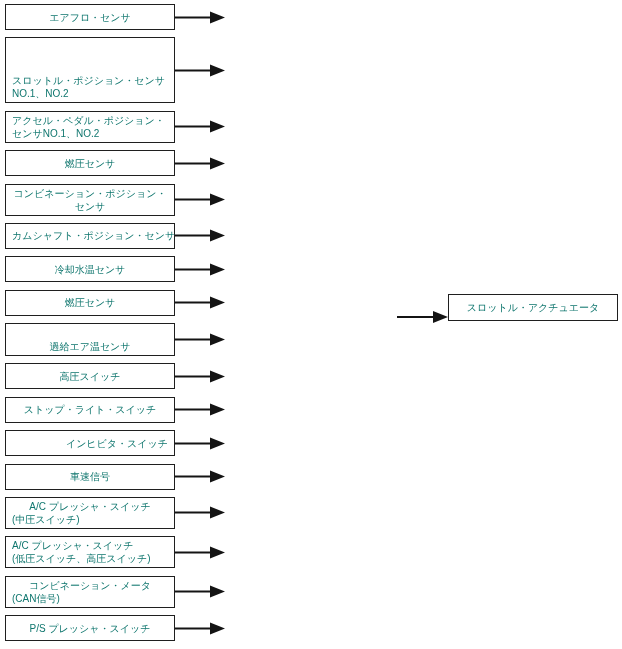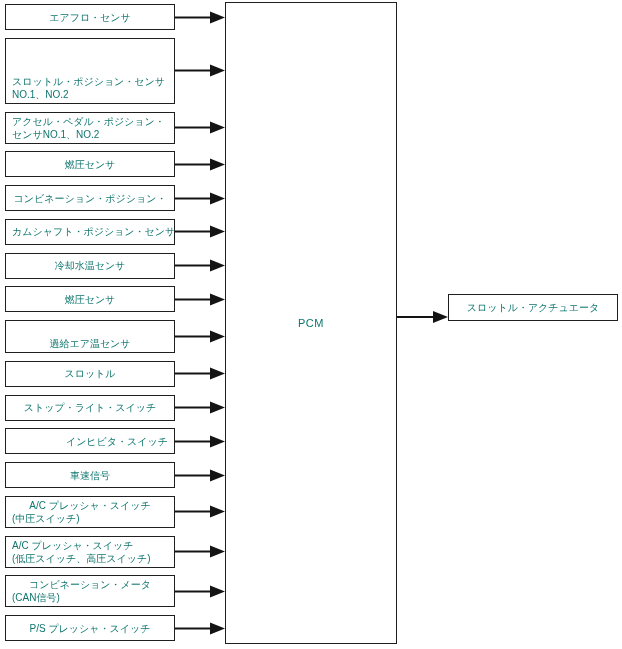--- a/index.html
+++ b/index.html
@@ -140,20 +140,21 @@
         </div>
     <div class="arrow input-arrow">
       <span class="shaft"></span>
       <span class="head"></span>
     </div>
   </div>
 
   <div class="row">
     <div class="box input-box">
           <div class="line" style="text-align: center;">コンビネーション・ポジション・</div>
+          <div class="line" style="text-align: center;">センサ</div>
         </div>
     <div class="arrow input-arrow">
       <span class="shaft"></span>
       <span class="head"></span>
     </div>
   </div>
 
   <div class="row">
     <div class="box input-box">
           <div class="line" style="text-align: center;">カムシャフト・ポジション・センサ</div>
@@ -189,21 +190,21 @@
           <div class="line" style="text-align: center; margin-top: 14px;">過給エア温センサ</div>
         </div>
     <div class="arrow input-arrow">
       <span class="shaft"></span>
       <span class="head"></span>
     </div>
   </div>
 
   <div class="row">
     <div class="box input-box">
-          <div class="line" style="text-align: center;">スロットル</div>
+          <div class="line" style="text-align: center;">高圧スイッチ</div>
         </div>
     <div class="arrow input-arrow">
       <span class="shaft"></span>
       <span class="head"></span>
     </div>
   </div>
 
   <div class="row">
     <div class="box input-box">
           <div class="line" style="text-align: center;">ストップ・ライト・スイッチ</div>
@@ -271,23 +272,20 @@
     <div class="box input-box">
           <div class="line" style="text-align: center;">P/S プレッシャ・スイッチ</div>
         </div>
     <div class="arrow input-arrow">
       <span class="shaft"></span>
       <span class="head"></span>
     </div>
   </div>
 </div>
 
-  <div class="box pcm-box">
-    <span>PCM</span>
-  </div>
 
   <div class="arrow output-arrow">
     <span class="shaft"></span>
     <span class="head"></span>
   </div>
 
   <div class="box output-box">
     <span>スロットル・アクチュエータ</span>
   </div>
 

